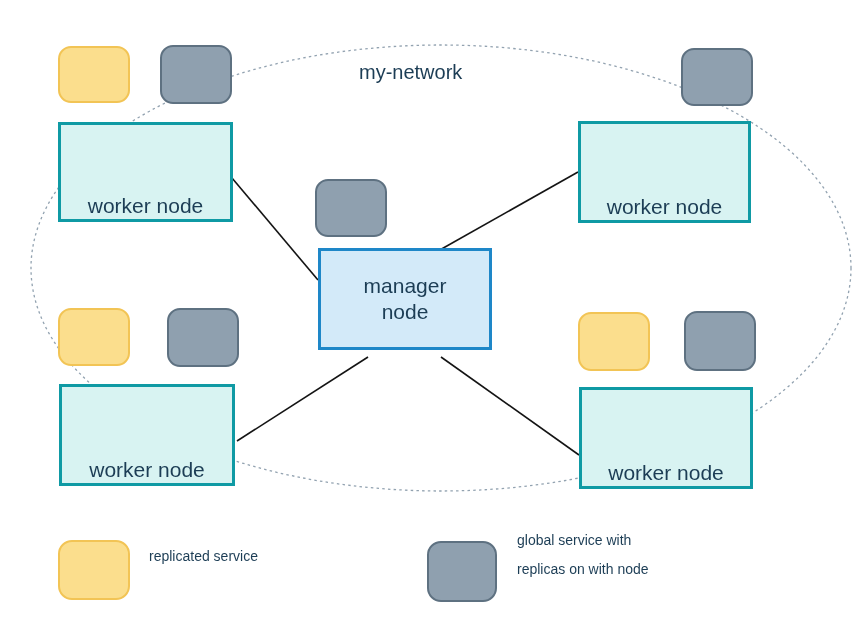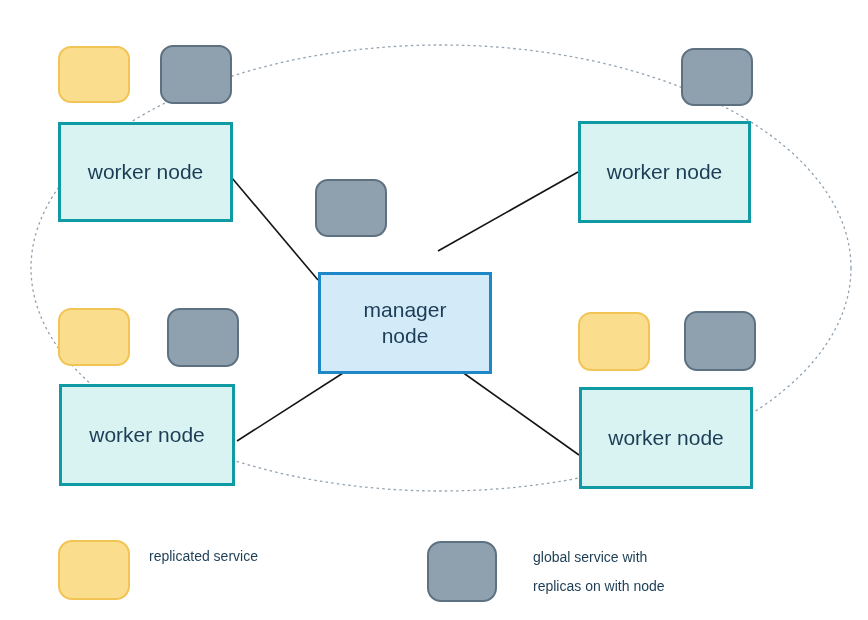--- a/index.html
+++ b/index.html
@@ -8,28 +8,28 @@
   .layer{position:absolute;left:0;top:0;width:868px;height:620px;}
 
   
   svg.layer{pointer-events:none;}
   .net-ellipse{fill:none;stroke:var(--network-outline,#92A2B0);stroke-width:1.3;stroke-dasharray:2.5 3.2;}
   .link{stroke:var(--link-line,#141414);stroke-width:1.6;}
 
   
   .node{position:absolute;box-sizing:border-box;display:flex;align-items:center;justify-content:center;
         text-align:center;font-size:21px;line-height:26px;}
-  .worker{background:var(--worker-fill,#D8F3F2);border:3px solid var(--worker-border,#0F9AA4);}
+  .worker{background:var(--worker-fill,#D8F3F2);border:3px solid var(--worker-border,#0F9AA4);align-items:flex-end;}
   .manager{background:var(--manager-fill,#D3EAF9);border:3px solid var(--manager-border,#1E87C8);}
   .manager .lbl{max-width:110px;}
   .worker-tl{left:58px;top:122px;width:175px;height:100px;}
   .worker-tr{left:578px;top:121px;width:173px;height:102px;}
   .worker-bl{left:59px;top:384px;width:176px;height:102px;}
   .worker-br{left:579px;top:387px;width:174px;height:102px;}
-  .manager-box{left:318px;top:272px;width:174px;height:102px;}
+  .manager-box{left:318px;top:248px;width:174px;height:102px;}
 
   
   .svc{position:absolute;box-sizing:border-box;width:72px;height:58px;border-radius:13px;}
   .svc.replicated{background:var(--replicated-fill,#FBDE8D);border:2px solid var(--replicated-border,#F2C455);}
   .svc.global{background:var(--global-fill,#8FA0AF);border:2px solid var(--global-border,#5E7181);}
   .svc-tl-replicated{left:58px;top:46px;height:57px;}
   .svc-tl-global{left:160px;top:45px;height:59px;}
   .svc-tr-global{left:681px;top:48px;}
   .svc-center-global{left:315px;top:179px;}
   .svc-bl-replicated{left:58px;top:308px;}
@@ -38,36 +38,37 @@
   .svc-br-global{left:684px;top:311px;height:60px;}
 
   
   .net-label{position:absolute;left:359px;top:61px;font-size:20px;}
 
   
   .legend-swatch-replicated{left:58px;top:540px;height:60px;border-radius:14px;}
   .legend-swatch-global{left:427px;top:541px;width:70px;height:61px;border-radius:14px;}
   .legend-text{position:absolute;font-size:14px;line-height:29px;}
   .legend-text-left{left:149px;top:542px;}
-  .legend-text-right{left:517px;top:543px;margin-left:16px;}
+  .legend-text-right{left:517px;top:526px;}
   .legend-text span{display:block;}
 </style>
 </head>
 <body>
 
 <div class="canvas">
 
   <svg class="layer" viewBox="0 0 868 620">
     <ellipse class="net-ellipse" cx="441" cy="268" rx="410" ry="223"></ellipse>
     <line class="link" x1="232" y1="178" x2="318" y2="280"></line>
     <line class="link" x1="578" y1="172" x2="438" y2="251"></line>
     <line class="link" x1="368" y1="357" x2="237" y2="441"></line>
     <line class="link" x1="441" y1="357" x2="579" y2="455"></line>
   </svg>
 
+  <div class="net-label">my-network</div>
 
   <div class="svc replicated svc-tl-replicated"></div>
   <div class="svc global svc-tl-global"></div>
   <div class="svc global svc-tr-global"></div>
   <div class="svc global svc-center-global"></div>
   <div class="svc replicated svc-bl-replicated"></div>
   <div class="svc global svc-bl-global"></div>
   <div class="svc replicated svc-br-replicated"></div>
   <div class="svc global svc-br-global"></div>
 

